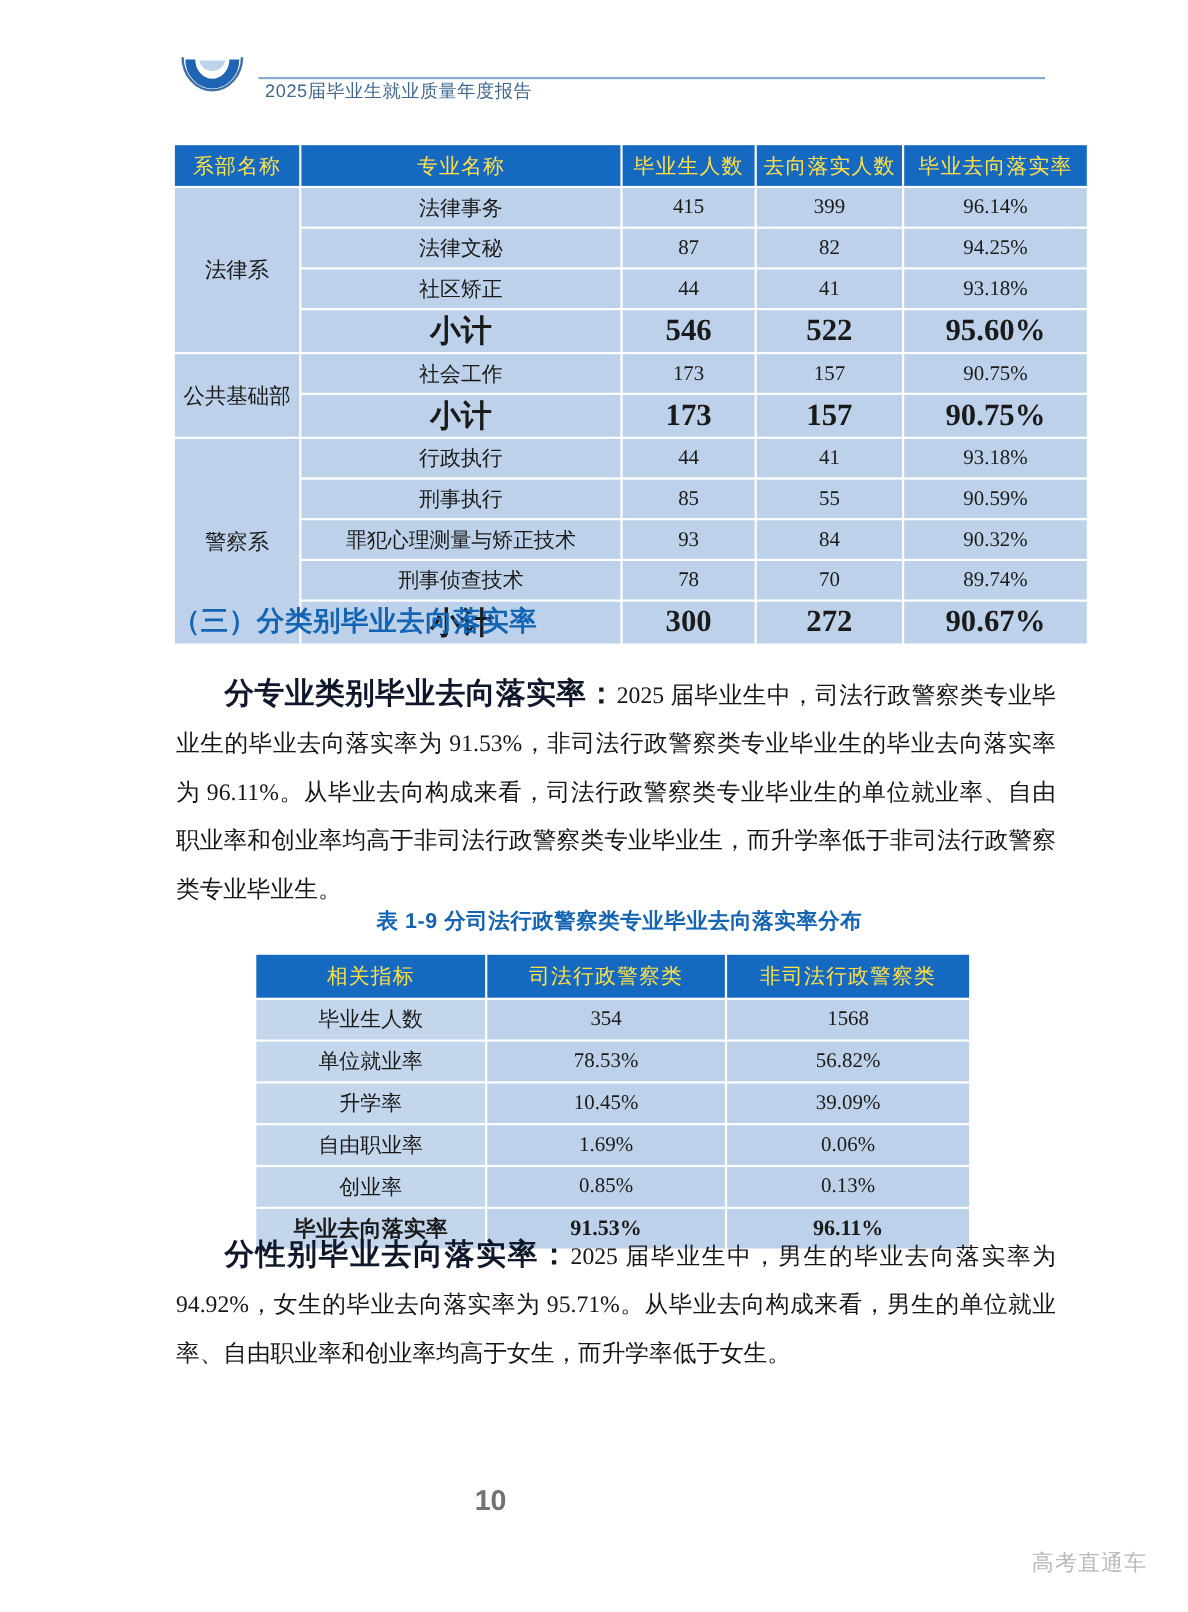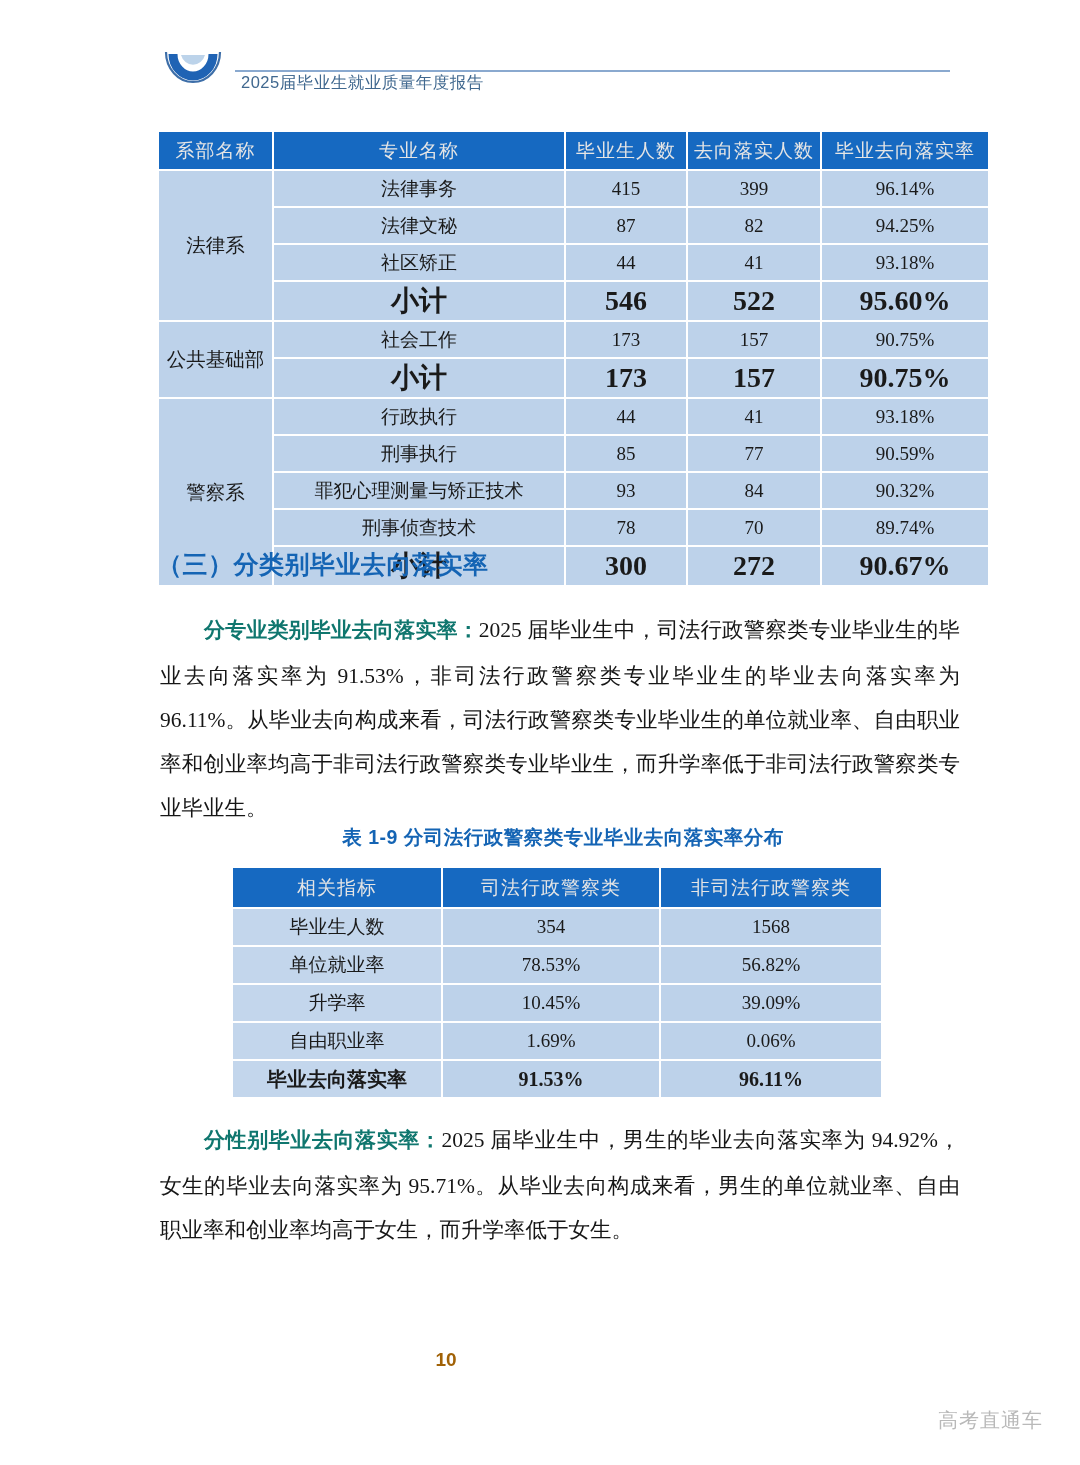--- a/index.html
+++ b/index.html
@@ -66,21 +66,21 @@
     color: #1a1a1a;
     text-align: center;
     vertical-align: middle;
     font-size: 19px;
     font-weight: normal;
     padding: 0;
     border: none;
   }
   .tbl thead th {
     background: #1669c1;
-    color: #e5e5e5;
+    color: #fde047;
     font-size: 19px;
     font-weight: normal;
     height: 38px;
     letter-spacing: 1px;
   }
   .tbl td.dept {
     background: #bdd2ea;
   }
   .tbl td.rowlabel {
     background: #c3d6ec;
@@ -114,24 +114,24 @@
   .para {
     position: absolute;
     width: 800px;
     font-size: 21.5px;
     line-height: 44px;
     color: #161616;
     text-align: justify;
     text-justify: inter-ideograph;
   }
   .para .lead {
-    color: #0f766e;
-    font-family: Liberation Mono, monospace;
+    color: #0f172a;
+    font-family: Liberation Serif, serif;
     font-weight: bold;
-    font-size: 21px;
+    font-size: 27px;
   }
   #para-major-type {
     left: 160px;
     top: 608px;
     text-indent: 44px;
   }
   #para-gender {
     left: 160px;
     top: 1118px;
     text-indent: 44px;
@@ -163,23 +163,23 @@
   #table-category tr.total td { font-weight: bold; font-size: 20px; }
 
   
   .page-number {
     position: absolute;
     left: 0;
     top: 1349px;
     width: 892px;
     text-align: center;
     font-family: "Liberation Sans", "DejaVu Sans", sans-serif;
-    font-size: 19px;
+    font-size: 26px;
     font-weight: bold;
-    color: #a16207;
+    color: #737373;
   }
   .watermark {
     position: absolute;
     left: 938px;
     top: 1407px;
     font-family: Liberation Sans, sans-serif;
     font-size: 20px;
     color: #b9b9b9;
     letter-spacing: 1px;
     white-space: nowrap;
@@ -266,21 +266,21 @@
       <tr>
         <td class="dept" rowspan="5">警察系</td>
         <td>行政执行</td>
         <td>44</td>
         <td>41</td>
         <td>93.18%</td>
       </tr>
       <tr>
         <td>刑事执行</td>
         <td>85</td>
-        <td>77</td>
+        <td>55</td>
         <td>90.59%</td>
       </tr>
       <tr>
         <td>罪犯心理测量与矫正技术</td>
         <td>93</td>
         <td>84</td>
         <td>90.32%</td>
       </tr>
       <tr>
         <td>刑事侦查技术</td>
@@ -332,20 +332,25 @@
       <tr>
         <td class="rowlabel">升学率</td>
         <td>10.45%</td>
         <td>39.09%</td>
       </tr>
       <tr>
         <td class="rowlabel">自由职业率</td>
         <td>1.69%</td>
         <td>0.06%</td>
       </tr>
+      <tr>
+        <td class="rowlabel">创业率</td>
+        <td>0.85%</td>
+        <td>0.13%</td>
+      </tr>
       <tr class="total">
         <td class="rowlabel">毕业去向落实率</td>
         <td>91.53%</td>
         <td>96.11%</td>
       </tr>
     </tbody>
   </table>
 
   <div class="para" id="para-gender">
     <span class="lead">分性别毕业去向落实率：</span><span>2025 届毕业生中，男生的毕业去向落实率为 94.92%，女生的毕业去向落实率为 95.71%。从毕业去向构成来看，男生的单位就业率、自由职业率和创业率均高于女生，而升学率低于女生。</span>

